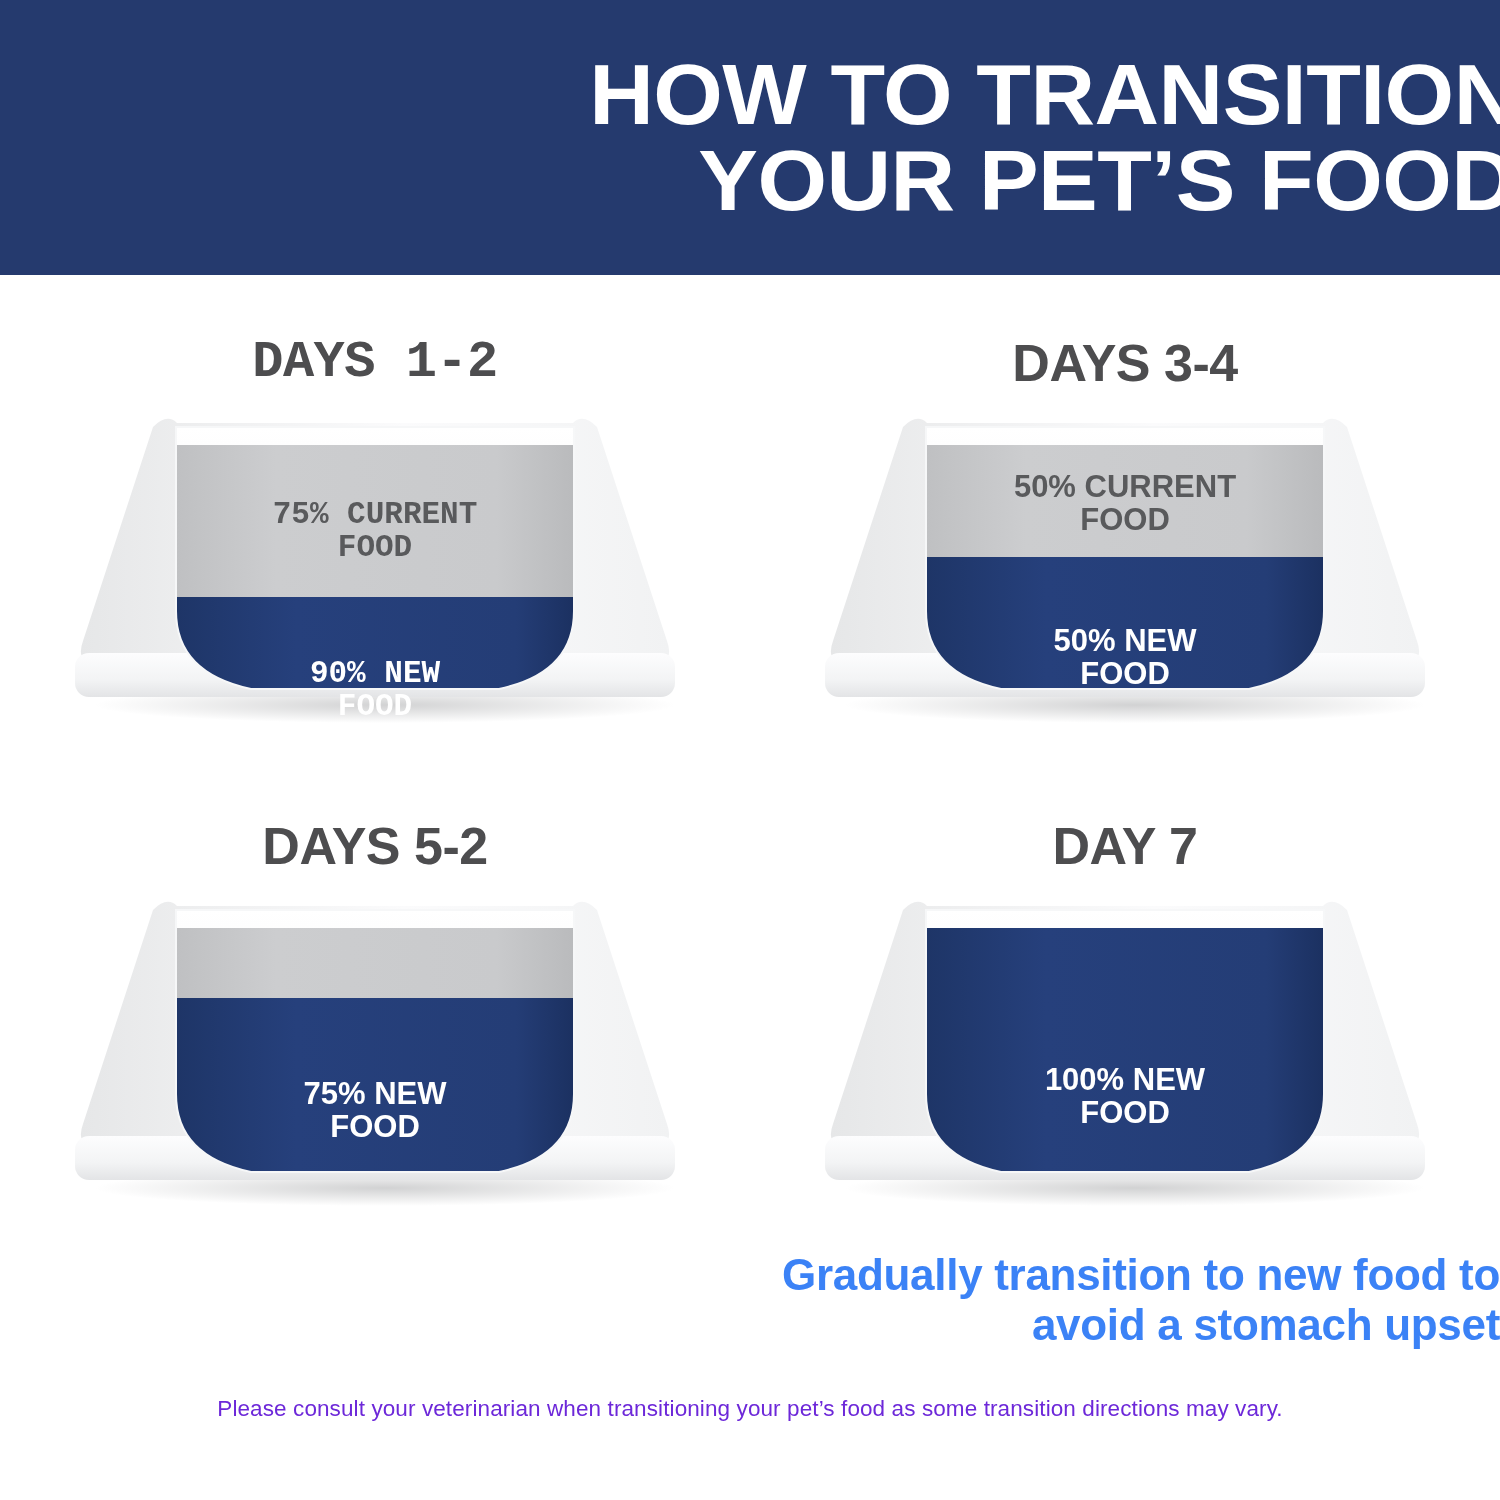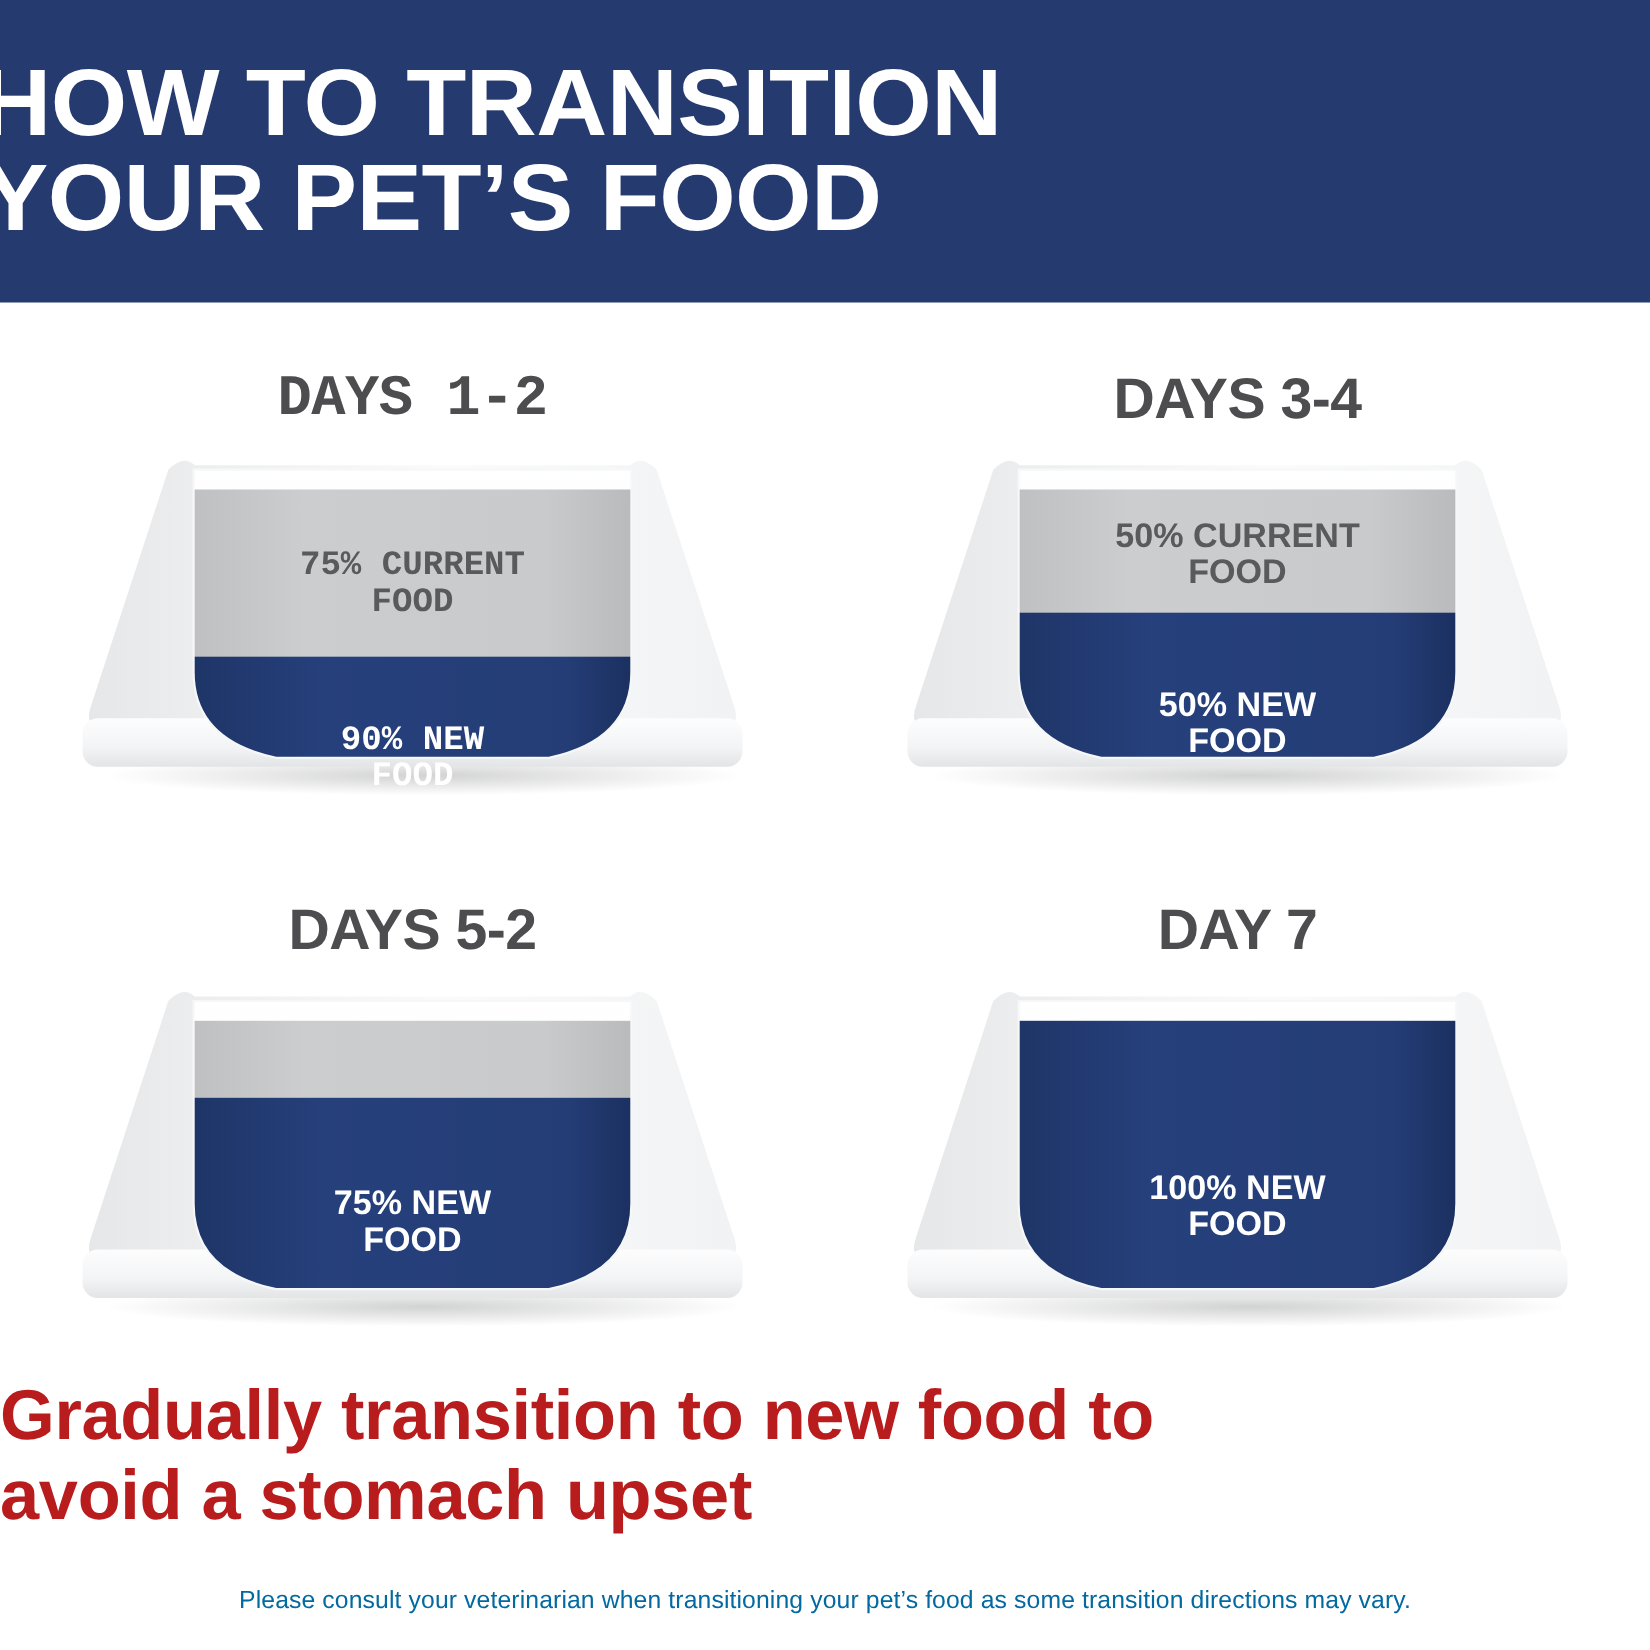--- a/index.html
+++ b/index.html
@@ -9,21 +9,21 @@
     font-family:"Liberation Sans", sans-serif;
     overflow:hidden;
   }
   #page { position:relative; width:1500px; height:1500px; background:#fff; }
 
   
   .header {
     position:absolute; left:0; top:0; width:1500px; height:275px;
     background:#253A6E;
     display:flex; flex-direction:column;
-    align-items:flex-start; justify-content:center;
+    align-items:flex-end; justify-content:center;
   }
   .header-line {
     color:#ffffff;
     font-family:"Liberation Sans Narrow","Liberation Sans",sans-serif;
     font-weight:bold;
     font-size:86px;
     line-height:0.99;
     letter-spacing:-0.5px;
     text-align:center;
     transform:scaleX(1.04);
@@ -67,32 +67,32 @@
   }
   .lbl.current { color:#595A5C; font-size:31px; }
   .lbl.new     { color:#ffffff;  font-size:31px;margin-top:48px; }
   .lbl.current.wide { font-size:28px; }
 
   
   .footer {
     position:absolute; left:0; top:1250px; width:1500px;
   }
   .footer-headline {
-    text-align:left;
-    color:#b91c1c;
+    text-align:right;
+    color:#3b82f6;
     font-family:"Liberation Sans Narrow","Liberation Sans",sans-serif;
     font-weight:bold;
-    font-size:64px;
+    font-size:44px;
     line-height:1.14;
     letter-spacing:-0.3px;
   }
   .footer-note {
     margin-top:46px;
     text-align:center;
-    color:#0369a1;
+    color:#6d28d9;
     font-family:"Liberation Sans Narrow","Liberation Sans",sans-serif;
     font-size:22.5px;
     letter-spacing:0.1px;
   }
 </style>
 </head>
 <body>
 
 <div id="page">
 

